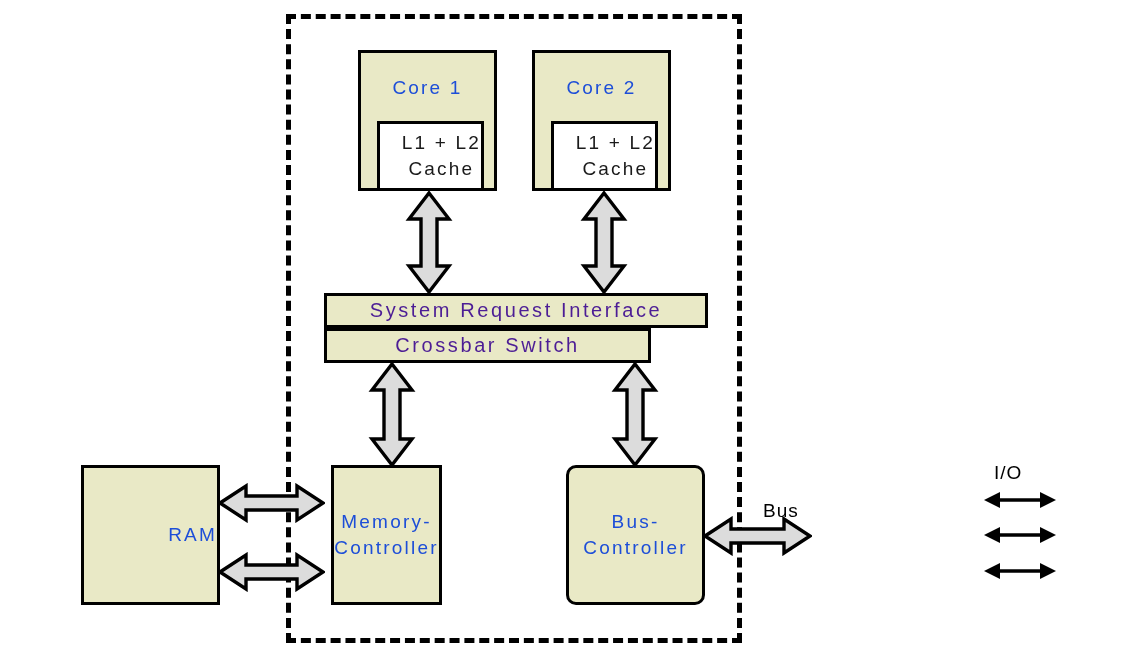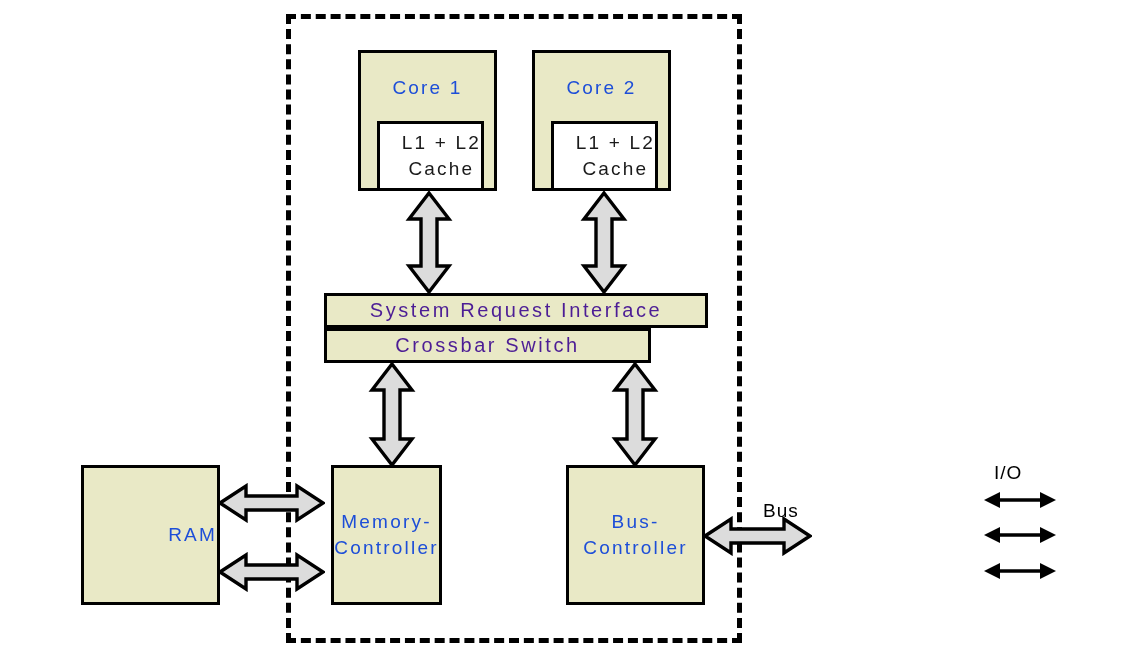--- a/index.html
+++ b/index.html
@@ -166,21 +166,21 @@
     <svg width="107" height="40" viewBox="0 0 107 40">
       <polygon points="2,20 28,3 28,13 79,13 79,3 105,20 79,37 79,27 28,27 28,37" fill="#dcdcdc" stroke="#000000" stroke-width="3.4" stroke-linejoin="miter"></polygon>
     </svg>
   </div>
 
   <div class="box" style="left:323px; top:465px; width:111px; height:140px;margin-left:8px;">
     <span class="label">Memory-
 Controller</span>
   </div>
 
-  <div class="box" style="left:566px; top:465px; width:139px; height:140px;">
+  <div class="box" style="left:566px; top:465px; width:139px; height:140px;border-radius:10px;">
     <span class="label">Bus-
 Controller</span>
   </div>
 
   <div class="arrow" style="left:703px; top:516px;">
     <svg width="109" height="40" viewBox="0 0 109 40">
       <polygon points="2,20 28,3 28,13 81,13 81,3 107,20 81,37 81,27 28,27 28,37" fill="#dcdcdc" stroke="#000000" stroke-width="3.4" stroke-linejoin="miter"></polygon>
     </svg>
   </div>
 

